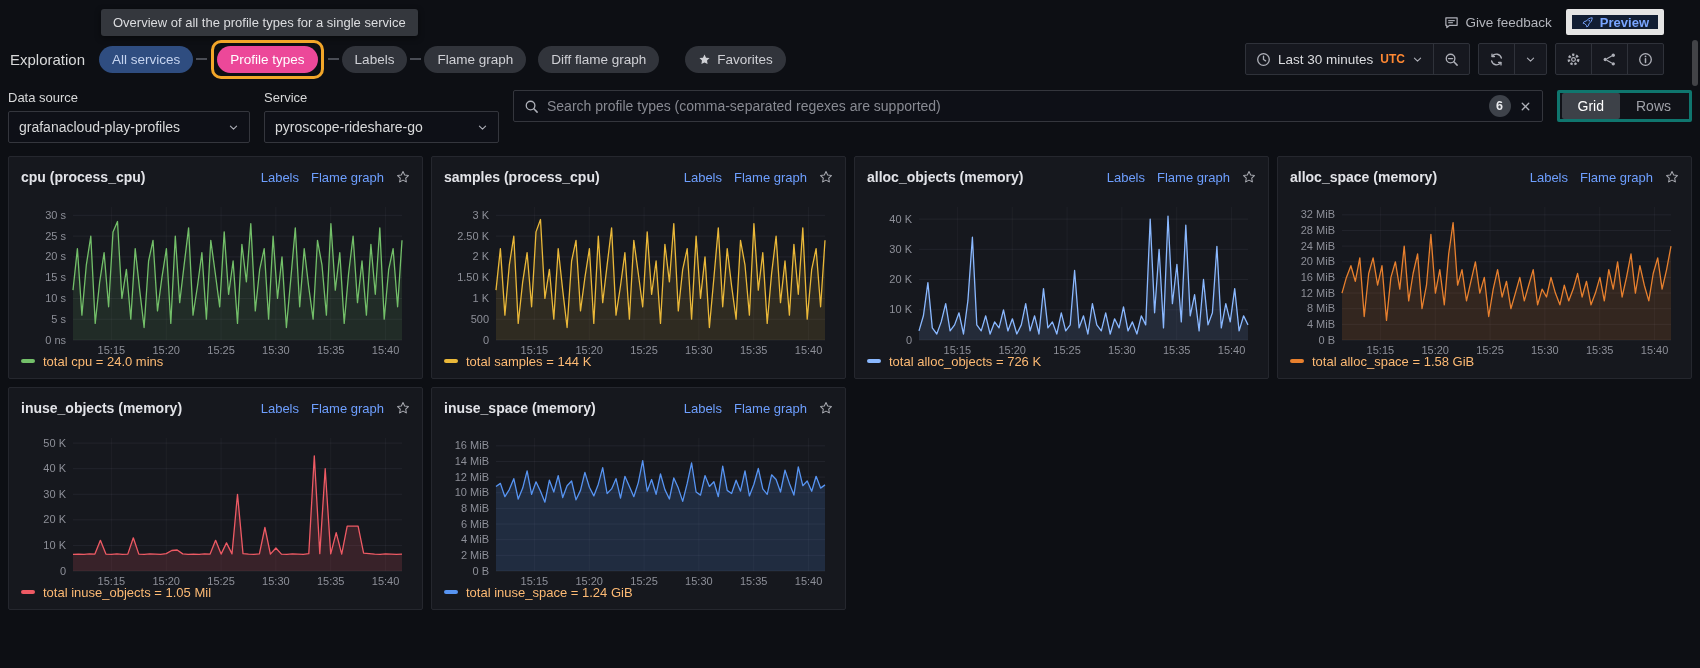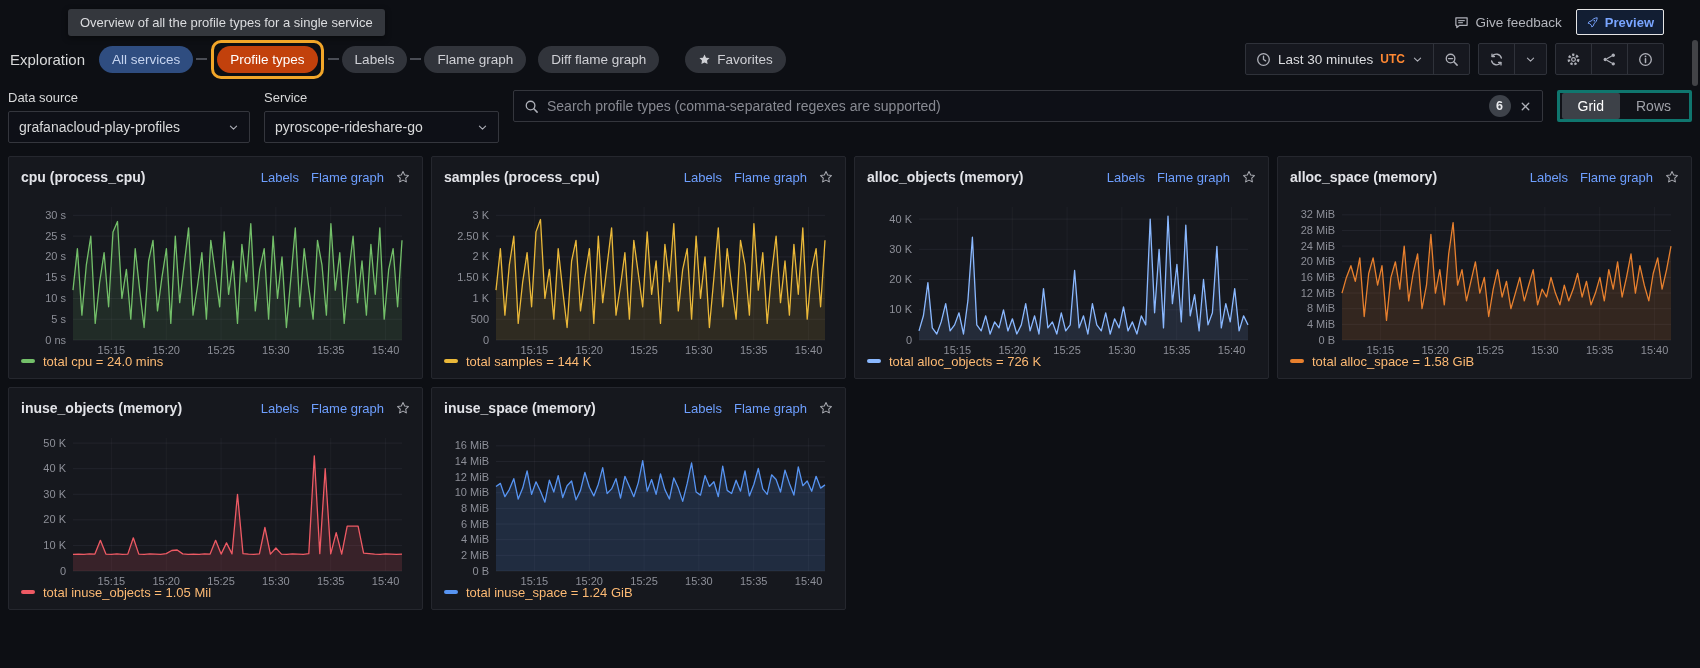--- a/index.html
+++ b/index.html
@@ -5,32 +5,32 @@
   * { margin:0; padding:0; box-sizing:border-box; }
   html,body { width:1700px; height:668px; }
   body {
     background:#0d0f14;
     font-family:"Liberation Sans", sans-serif;
     color:#d8d9da;
     position:relative;
     overflow:hidden;
   }
   
-  .row1 { display:flex; justify-content:space-between; align-items:center; padding:8px 36px 0 68px; height:36px; }
+  .row1 { display:flex; justify-content:space-between; align-items:center; padding:8px 36px 0 68px; height:36px;margin-left:33px; }
   .tooltip { background:#34373d; border-radius:3px; padding:6px 12px; font-size:13px; color:#dcdde0; box-shadow:0 2px 6px rgba(0,0,0,.45); }
   .feedback-area { display:flex; align-items:center; gap:14px; }
   .feedback-btn { display:flex; align-items:flex-start; gap:7px; color:#b3b5bc; font-size:13.5px; cursor:pointer; }
-  .preview-btn { display:flex; align-items:center; gap:6px; color:#79a5ff; background:#121e33; border:1px solid #e5e5e5; border-radius:2px; height:26px; padding:0 9px; font-size:13px; font-weight:600; cursor:pointer; }
+  .preview-btn { display:flex; align-items:center; gap:6px; color:#79a5ff; background:#121e33; border:6px solid #e5e5e5; border-radius:2px; height:26px; padding:0 9px; font-size:13px; font-weight:600; cursor:pointer; }
 
   .row2 { display:flex; justify-content:space-between; align-items:center; padding:2px 36px 0 10px; height:44px; }
   .nav-left { display:flex; align-items:center; }
   .page-title { font-size:15px; font-weight:500; color:#d8d9da; margin-right:14px; }
   .tab { height:27px; padding:0 13px; border-radius:14px; background:#31343b; color:#cfd0d5; font-size:13.5px; font-weight:500; display:flex; align-items:center; gap:6px; cursor:pointer; white-space:nowrap; }
   .tab.secondary-active { background:#2f4d80; color:#c6d4ef; }
-  .tab.active { background:#c2410c; color:#ffffff; }
+  .tab.active { background:#ec4899; color:#ffffff; }
   .ring { border:3px solid #f2a629; border-radius:10px; padding:3px; margin:0 1px; }
   .conn { width:11px; height:2px; background:#4a4d55; margin:0 3px; }
   .spacer-sm { width:12px; } .spacer-lg { width:26px; }
 
   .nav-right { display:flex; align-items:center; gap:8px; }
   .btn-group { display:flex; align-items:stretch; border:1px solid #2f323a; border-radius:2px; background:#16181f; height:32px; }
   .seg { display:flex; align-items:center; gap:7px; padding:0 10px; color:#c7c8cc; cursor:pointer; }
   .seg + .seg { border-left:1px solid #2f323a; }
   .time-label { font-size:13.5px; font-weight:500; color:#dcdde0; }
   .tz { font-size:12px; font-weight:700; color:#ff8833; }

